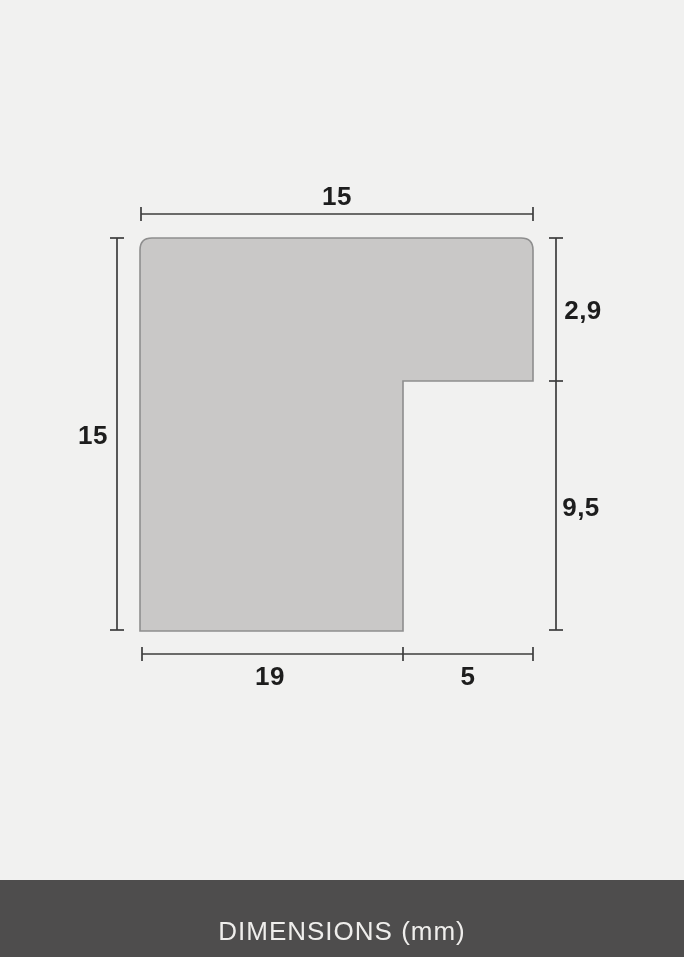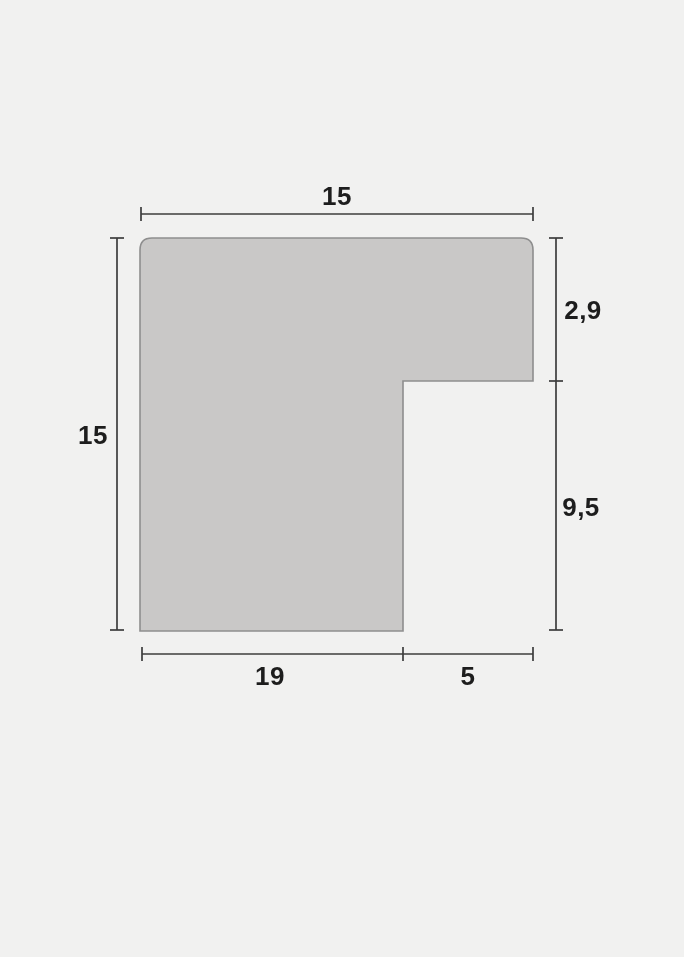--- a/index.html
+++ b/index.html
@@ -103,14 +103,17 @@
 
     <span class="dim-label" style="left:583px; top:310px;">2,9</span>
 
     <span class="dim-label" style="left:581px; top:507px;">9,5</span>
 
     <span class="dim-label" style="left:270px; top:676px;">19</span>
 
     <span class="dim-label" style="left:468px; top:676px;">5</span>
   </div>
 
+  <div class="footer-bar">
+    <span class="footer-label">DIMENSIONS (mm)</span>
+  </div>
 
 </div>
 
 </body></html>

